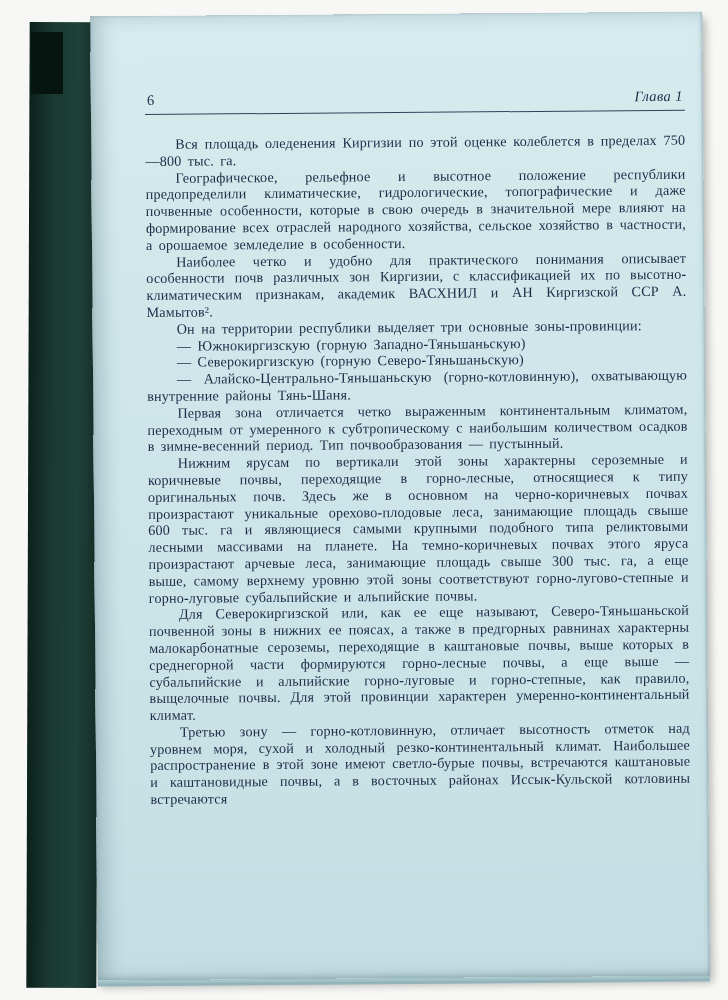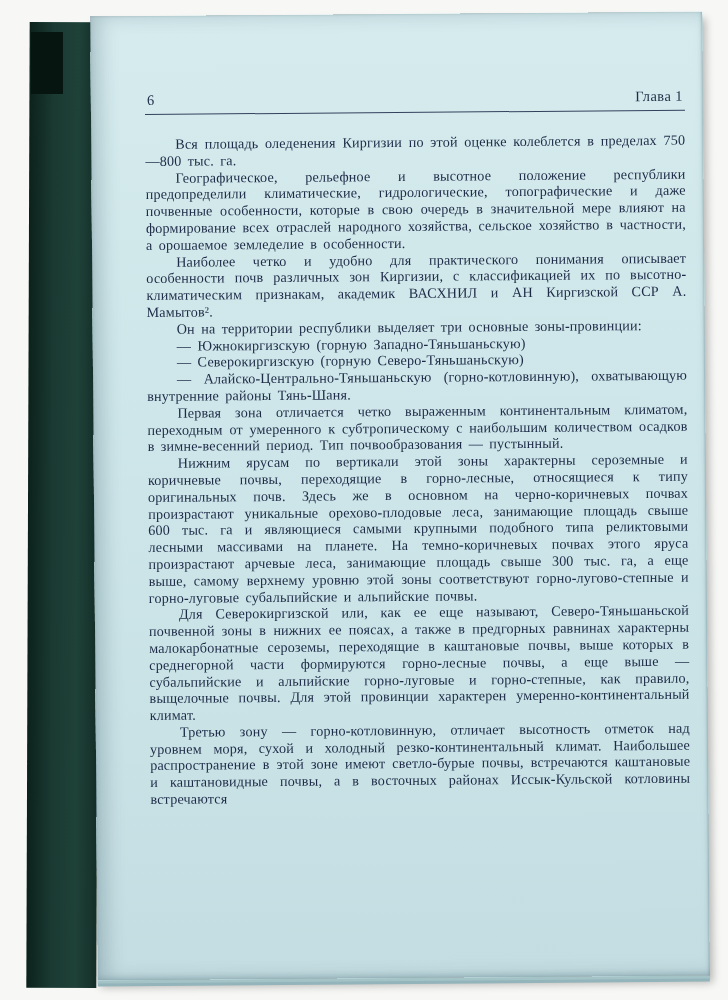--- a/index.html
+++ b/index.html
@@ -65,20 +65,21 @@
     justify-content: space-between;
     align-items: baseline;
     font-size: 14.5px;
     color: #1e2c48;
     padding: 0 2px;
   }
   .page-number {
     letter-spacing: 0.5px;
   }
   .chapter {
+    font-style: italic;
     letter-spacing: 0.4px;
   }
   .header-rule {
     height: 1px;
     background: #33415c;
     margin-top: 5px;
     margin-bottom: 21px;
   }
 
   .body-text {

